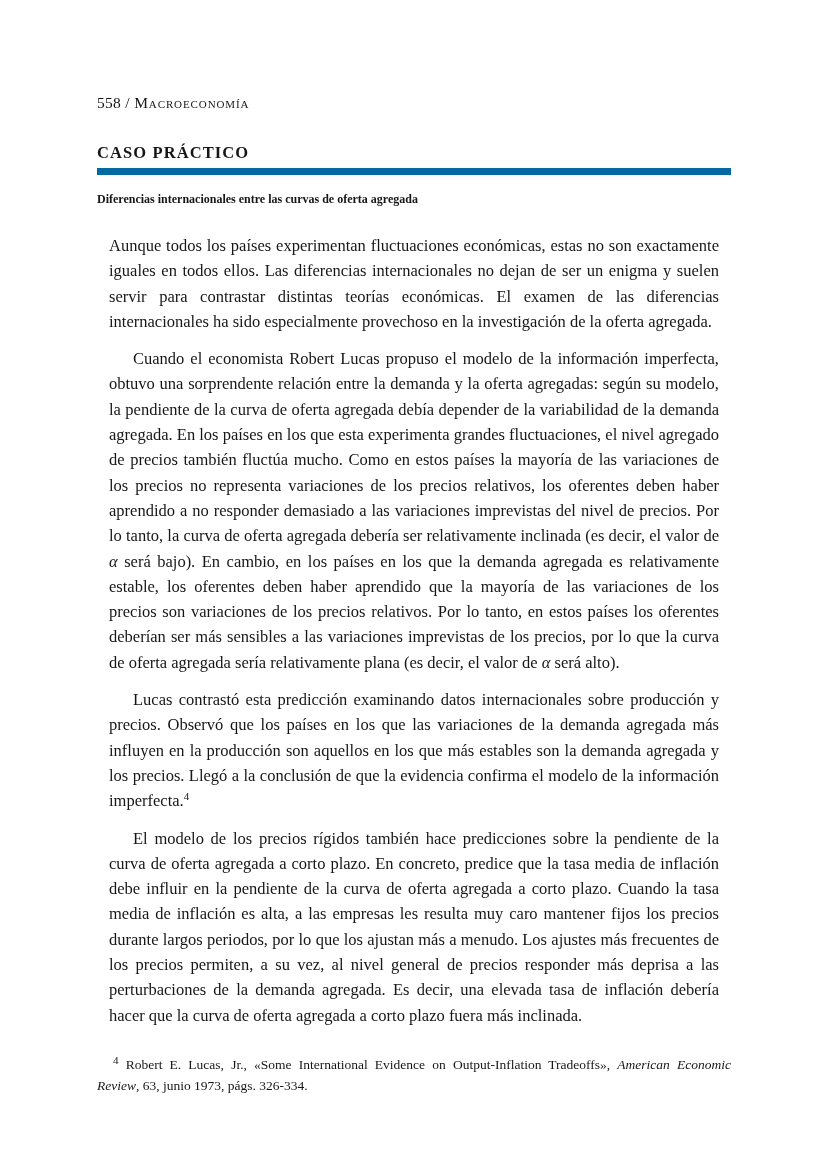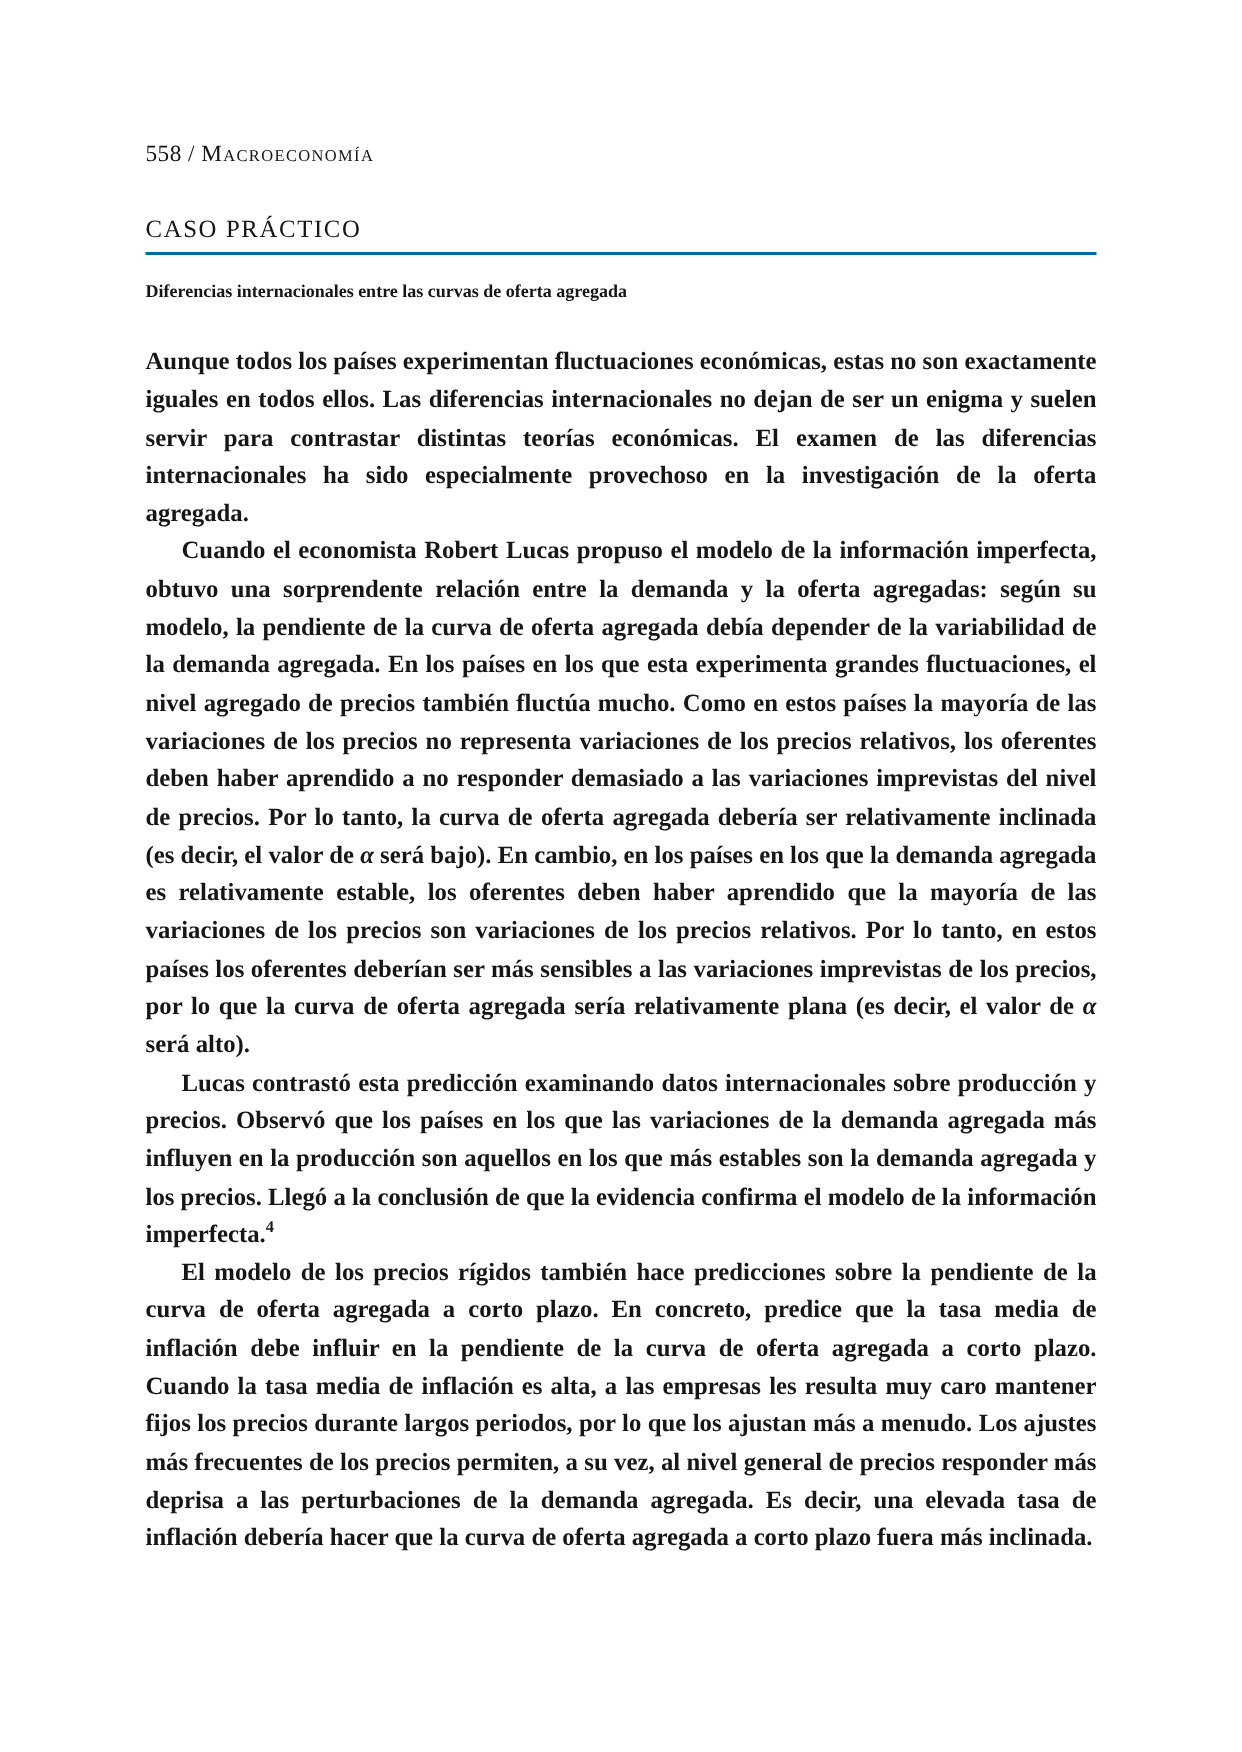--- a/index.html
+++ b/index.html
@@ -23,40 +23,39 @@
     letter-spacing: 0.3px;
   }
   .running-head .smallcaps {
     font-variant: small-caps;
     letter-spacing: 0.9px;
   }
   .case-heading {
     margin: 32px 0 0 0;
     font-size: 16.5px;
     line-height: 17px;
-    font-weight: normal;
+    font-weight: bold;
     letter-spacing: 1.1px;
     padding-bottom: 7px;
-    border-bottom: 2px solid #0369a1;
+    border-bottom: 7px solid #0369a1;
   }
   .case-title {
     margin: 15px 0 0 0;
     font-size: 12px;
     line-height: 19px;
     font-weight: bold;
   }
   .body-text { margin-top: 24px; }
   p.body-par {
-    margin: 0;
+    margin: 12px;
     font-size: 16.5px;
     line-height: 25.3px;
     text-align: justify;
     text-indent: 24px;
     hyphens: auto;
-    font-weight: bold;
     -webkit-hyphens: auto;
   }
   p.body-par.no-indent { text-indent: 0; }
   .alpha { font-style: italic; }
   sup.fn-ref {
     font-size: 11px;
     line-height: 0;
     vertical-align: super;
   }
   .footnote {
@@ -88,14 +87,17 @@
       <p class="body-par no-indent" lang="es"><span>Aunque todos los países experimentan fluctuaciones económicas, estas no son exactamente iguales en todos ellos. Las diferencias internacionales no dejan de ser un enigma y suelen servir para contrastar distintas teorías económicas. El examen de las diferencias internacionales ha sido especialmente provechoso en la investigación de la oferta agregada.</span></p>
 
       <p class="body-par" lang="es"><span>Cuando el economista Robert Lucas propuso el modelo de la información imperfecta, obtuvo una sorprendente relación entre la demanda y la oferta agregadas: según su modelo, la pendiente de la curva de oferta agregada debía depender de la variabilidad de la demanda agregada. En los países en los que esta experimenta grandes fluctuaciones, el nivel agregado de precios también fluctúa mucho. Como en estos países la mayoría de las variaciones de los precios no representa variaciones de los precios relativos, los oferentes deben haber aprendido a no responder demasiado a las variaciones imprevistas del nivel de precios. Por lo tanto, la curva de oferta agregada debería ser relativamente inclinada (es decir, el valor de </span><span class="alpha">α</span><span> será bajo). En cambio, en los países en los que la demanda agregada es relativamente estable, los oferentes deben haber aprendido que la mayoría de las variaciones de los precios son variaciones de los precios relativos. Por lo tanto, en estos países los oferentes deberían ser más sensibles a las variaciones imprevistas de los precios, por lo que la curva de oferta agregada sería relativamente plana (es decir, el valor de </span><span class="alpha">α</span><span> será alto).</span></p>
 
       <p class="body-par" lang="es"><span>Lucas contrastó esta predicción examinando datos internacionales sobre producción y precios. Observó que los países en los que las variaciones de la demanda agregada más influyen en la producción son aquellos en los que más estables son la demanda agregada y los precios. Llegó a la conclusión de que la evidencia confirma el modelo de la información imperfecta.</span><sup class="fn-ref">4</sup></p>
 
       <p class="body-par" lang="es"><span>El modelo de los precios rígidos también hace predicciones sobre la pendiente de la curva de oferta agregada a corto plazo. En concreto, predice que la tasa media de inflación debe influir en la pendiente de la curva de oferta agregada a corto plazo. Cuando la tasa media de inflación es alta, a las empresas les resulta muy caro mantener fijos los precios durante largos periodos, por lo que los ajustan más a menudo. Los ajustes más frecuentes de los precios permiten, a su vez, al nivel general de precios responder más deprisa a las perturbaciones de la demanda agregada. Es decir, una elevada tasa de inflación debería hacer que la curva de oferta agregada a corto plazo fuera más inclinada.</span></p>
     </div>
   </section>
 
+  <footer class="footnote">
+    <p lang="es"><sup class="fn-ref">4</sup><span> Robert E. Lucas, Jr., «Some International Evidence on Output-Inflation Tradeoffs», </span><em>American Economic Review</em><span>, 63, junio 1973, págs. 326-334.</span></p>
+  </footer>
 
 </div>
 
 </body></html>

